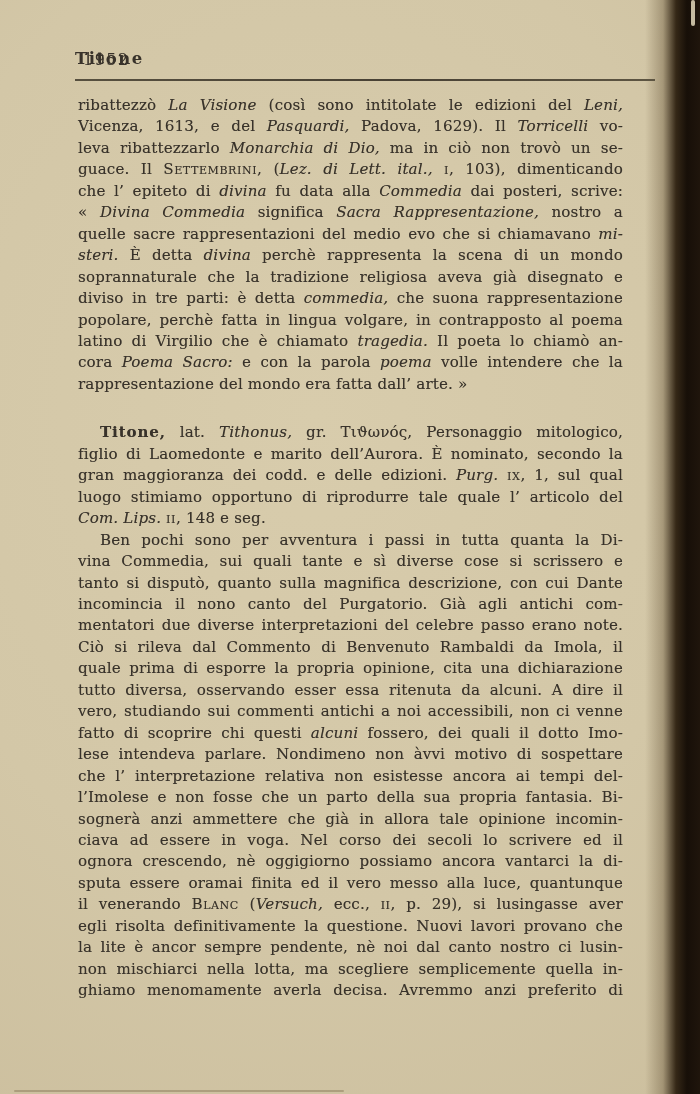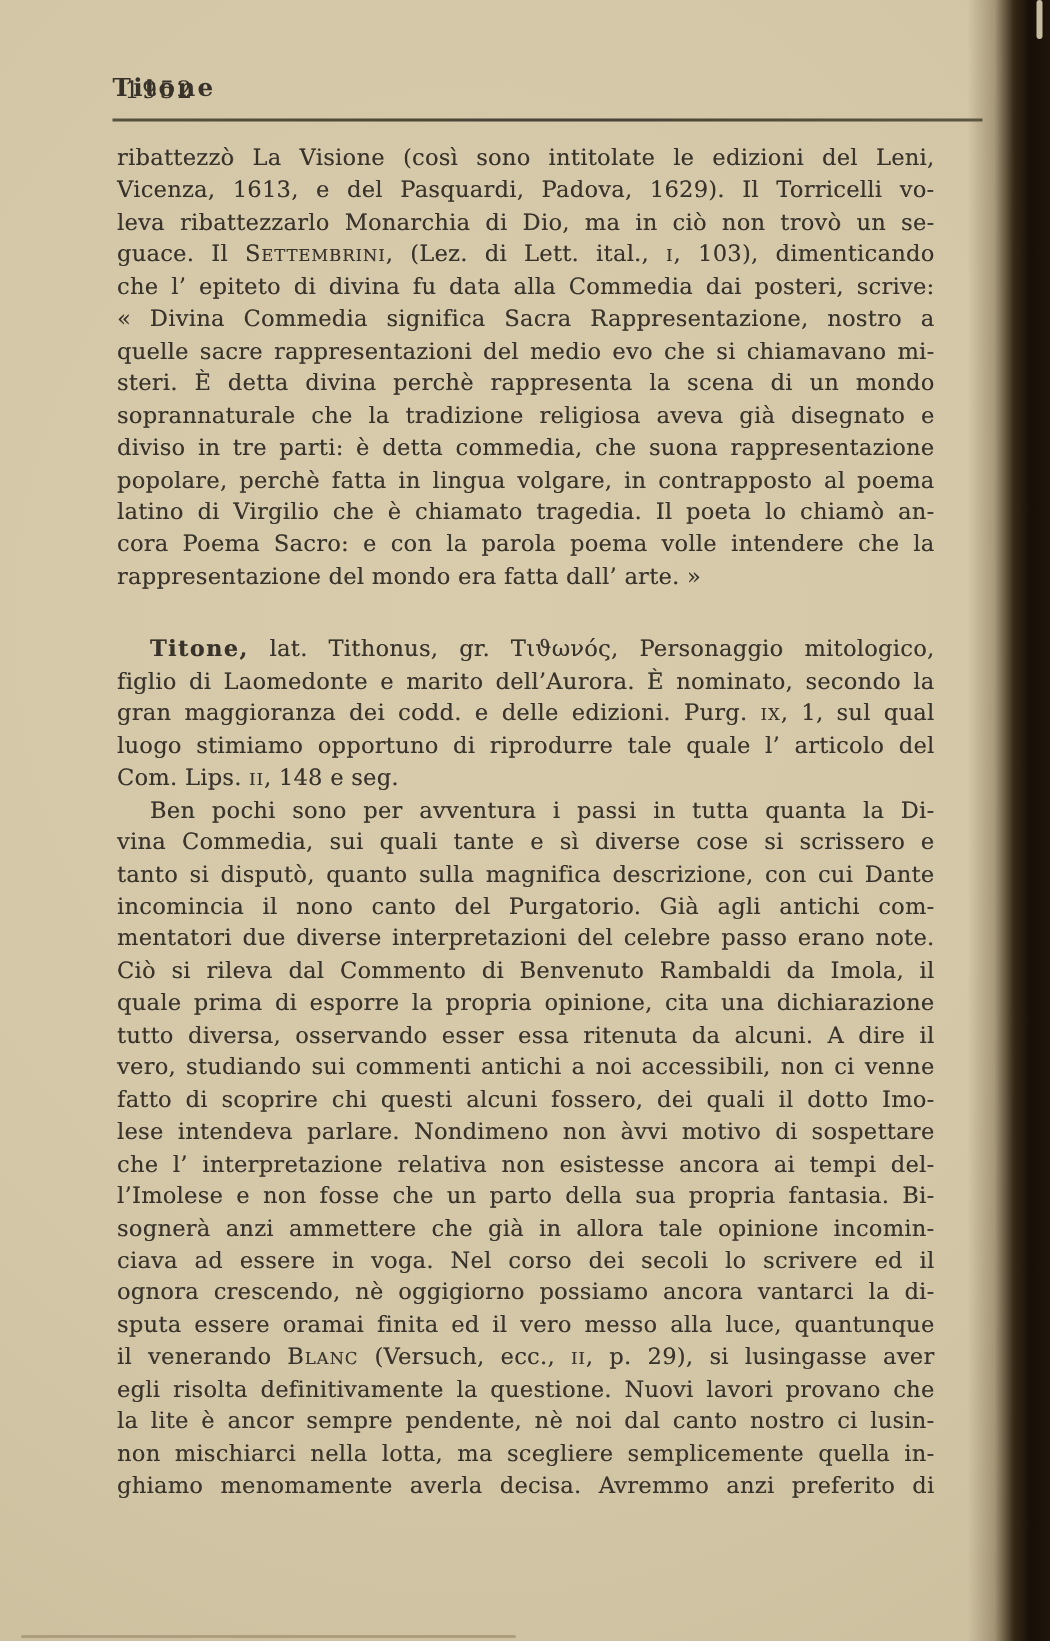--- a/index.html
+++ b/index.html
@@ -58,21 +58,21 @@
     font-size: 15px;
     line-height: 21.45px;
     letter-spacing: 0.2px;
     text-shadow: 0.2px 0.2px 0.3px rgba(56,50,42,0.45);
   }
   .para { margin: 0; }
   .para.gap { margin-top: 27px; }
   .line { text-align: justify; text-align-last: justify; }
   .line.last { text-align-last: left; }
   .indent { display: inline-block; width: 22px; }
-  .it { }
+  .it { font-style: italic; }
   .bd { font-weight: bold; letter-spacing: 0.9px; margin-top: 35px; }
   .sc { font-variant: small-caps; letter-spacing: 0.6px; }
 </style>
 </head>
 <body>
 
 <div class="scan">
 
   <div class="pageedge-light"></div>
 

